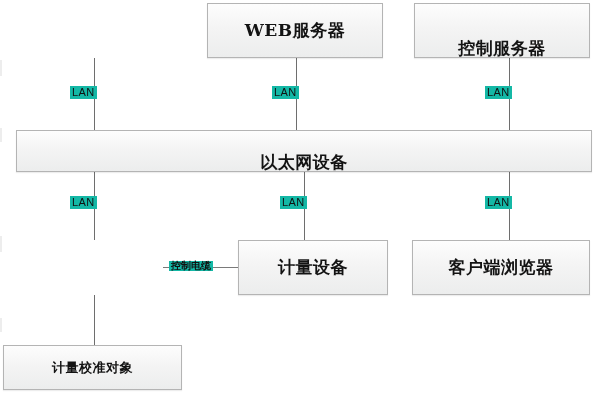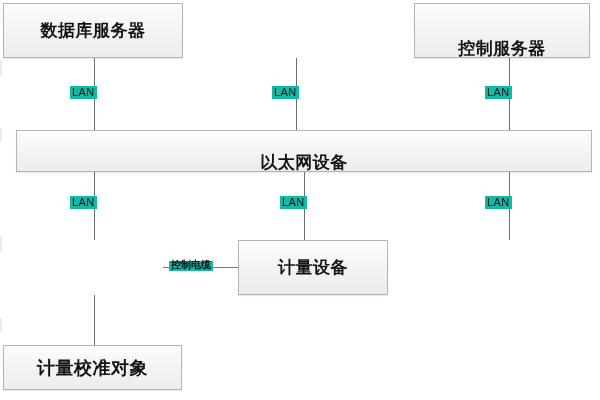--- a/index.html
+++ b/index.html
@@ -57,21 +57,21 @@
     background: #14b8a6;
     line-height: 1;
     white-space: nowrap;
   }
   .lan-label {
     font-size: 11px;
     letter-spacing: 0.4px;
     padding: 1px 2px;
   }
   .cable-label {
-    font-family: Liberation Mono, monospace;
+    font-family: Liberation Sans, sans-serif;
     font-size: 10px;
     font-weight: bold;
     padding: 0 2px;
   }
   
   .edge-artifact {
     position: absolute;
     background: #ededed;
   }
 </style>
@@ -96,36 +96,39 @@
   <div class="hline" style="left:163px; top:267px; width:75px;"></div>
 
   <div class="edge-label lan-label" style="left:70px;  top:86px;">LAN</div>
   <div class="edge-label lan-label" style="left:272px; top:86px;">LAN</div>
   <div class="edge-label lan-label" style="left:485px; top:86px;">LAN</div>
   <div class="edge-label lan-label" style="left:70px;  top:196px;">LAN</div>
   <div class="edge-label lan-label" style="left:280px; top:196px;">LAN</div>
   <div class="edge-label lan-label" style="left:485px; top:196px;">LAN</div>
   <div class="edge-label cable-label" style="left:169px; top:261px;">控制电缆</div>
 
-  <div class="node" style="left:3px; top:3px; width:180px; height:55px; font-size:17px;">
-    <span class="node-label">数据库服务器</span>
+
+  <div class="node" style="left:207px; top:3px; width:176px; height:55px; font-size:17px;">
+    <span class="node-label">WEB服务器</span>
   </div>
-
 
   <div class="node" style="left:414px; top:3px; width:176px; height:55px; font-size:17px;align-items:flex-end;">
     <span class="node-label">控制服务器</span>
   </div>
 
   <div class="node" style="left:16px; top:130px; width:576px; height:42px; font-size:17px;align-items:flex-end;">
     <span class="node-label">以太网设备</span>
   </div>
 
 
   <div class="node" style="left:238px; top:240px; width:150px; height:55px; font-size:17px;">
     <span class="node-label">计量设备</span>
   </div>
 
+  <div class="node" style="left:412px; top:240px; width:178px; height:55px; font-size:17px;">
+    <span class="node-label">客户端浏览器</span>
+  </div>
 
-  <div class="node" style="left:3px; top:345px; width:179px; height:45px; font-size:18px;justify-content:center;">
+  <div class="node" style="left:3px; top:345px; width:179px; height:45px; font-size:13px;justify-content:center;">
     <span class="node-label">计量校准对象</span>
   </div>
 
 </div>
 
 </body></html>

